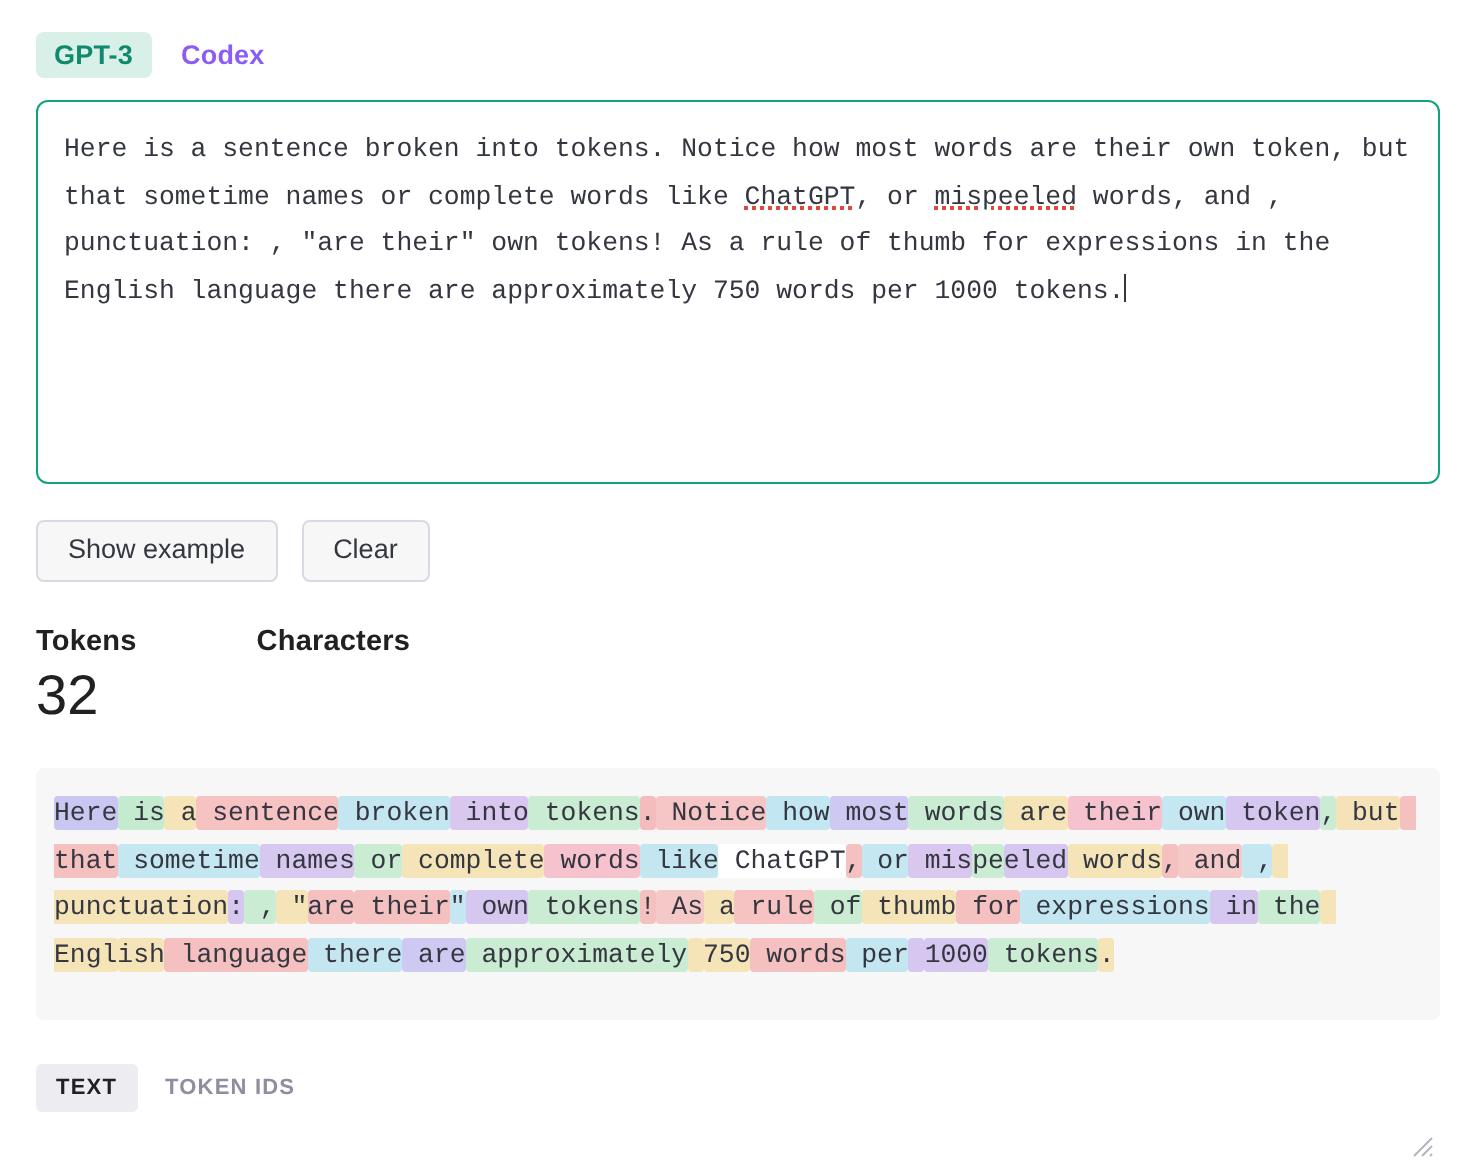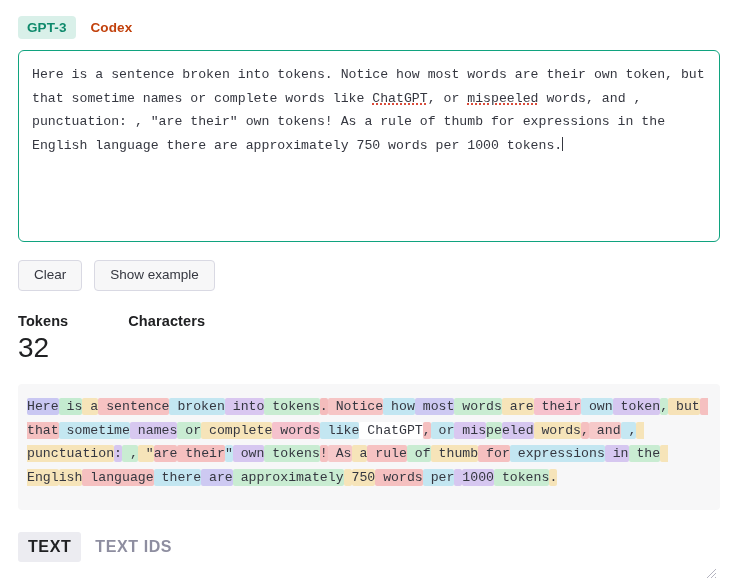--- a/index.html
+++ b/index.html
@@ -20,21 +20,21 @@
     gap: 6px;
     padding: 16px 0 0 18px;
   }
   .model-tab {
     font-size: 13.5px;
     font-weight: 700;
     letter-spacing: 0.1px;
     padding: 4px 9px;
     border-radius: 4px;
     cursor: pointer;
-    color: #c2410c;
+    color: #8b5cf6;
     background: transparent;
     user-select: none;
   }
   .model-tab.active {
     background: #d9f0e9;
     color: #0f8a6c;
   }
 
   
   .ta-wrap { padding: 11px 18px 0 18px; }
@@ -134,21 +134,21 @@
   .tok { border-radius: 2px; padding: 1px 0; }
 
   
   .out-tabs {
     display: flex;
     align-items: center;
     gap: 4px;
     padding: 22px 18px 0 18px;
   }
   .out-tab {
-    font-size: 16px;
+    font-size: 11px;
     font-weight: 700;
     letter-spacing: 0.6px;
     padding: 6px 10px;
     border-radius: 3px;
     cursor: pointer;
     color: #8e8ea0;
     user-select: none;
   }
   .out-tab.active {
     background: #ececf1;
@@ -166,36 +166,36 @@
   </div>
 
   <div class="ta-wrap">
     <div class="ta" id="input-textarea" aria-placeholder="Enter some text"><span>Here is a sentence broken into tokens. Notice how most words are their own token, but that sometime names or complete words like </span><span class="misspell">ChatGPT</span><span>, or </span><span class="misspell">mispeeled</span><span> words, and , punctuation: , "are their" own tokens! As a rule of thumb for expressions in the English language there are approximately 750 words per 1000 tokens.</span><span class="caret"></span></div>
     <svg class="resize-grip" viewBox="0 0 11 11">
       <path d="M10,1 L1,10 M10,5 L5,10 M10,9 L9,10" stroke="#b4b4c0" stroke-width="1" fill="none"></path>
     </svg>
   </div>
 
   <div class="btn-row">
+    <button class="btn">Show example</button>
     <button class="btn">Clear</button>
-    <button class="btn">Show example</button>
   </div>
 
   <div class="stats">
     <div class="stat">
       <div class="stat-label">Tokens</div>
       <div class="stat-value">32</div>
     </div>
     <div class="stat">
       <div class="stat-label">Characters</div>
     </div>
   </div>
 
   <div class="viz-wrap">
     <div class="viz" id="token-viz"><span class="tok" style="background: rgb(201, 199, 242);">Here</span><span class="tok" style="background: rgb(196, 235, 208);"> is</span><span class="tok" style="background: rgb(246, 228, 185);"> a</span><span class="tok" style="background: rgb(246, 194, 194);"> sentence</span><span class="tok" style="background: rgb(195, 230, 241);"> broken</span><span class="tok" style="background: rgb(217, 199, 240);"> into</span><span class="tok" style="background: rgb(201, 236, 210);"> tokens</span><span class="tok" style="background: rgb(244, 188, 188);">.</span><span class="tok" style="background: rgb(246, 197, 197);"> Notice</span><span class="tok" style="background: rgb(194, 230, 242);"> how</span><span class="tok" style="background: rgb(205, 201, 242);"> most</span><span class="tok" style="background: rgb(201, 236, 210);"> words</span><span class="tok" style="background: rgb(246, 228, 185);"> are</span><span class="tok" style="background: rgb(246, 194, 205);"> their</span><span class="tok" style="background: rgb(197, 231, 242);"> own</span><span class="tok" style="background: rgb(214, 199, 240);"> token</span><span class="tok" style="background: rgb(201, 236, 210);">,</span><span class="tok" style="background: rgb(246, 226, 184);"> but</span><span class="tok" style="background: rgb(245, 192, 192);"> that</span><span class="tok" style="background: rgb(196, 231, 241);"> sometime</span><span class="tok" style="background: rgb(215, 200, 240);"> names</span><span class="tok" style="background: rgb(201, 236, 210);"> or</span><span class="tok" style="background: rgb(246, 228, 185);"> complete</span><span class="tok" style="background: rgb(245, 194, 205);"> words</span><span class="tok" style="background: rgb(195, 230, 241);"> like</span><span class="tok" style="background: rgb(255, 255, 255);"> ChatGPT</span><span class="tok" style="background: rgb(245, 192, 192);">,</span><span class="tok" style="background: rgb(196, 231, 241);"> or</span><span class="tok" style="background: rgb(217, 199, 240);"> mis</span><span class="tok" style="background: rgb(201, 236, 210);">pe</span><span class="tok" style="background: rgb(214, 199, 240);">eled</span><span class="tok" style="background: rgb(246, 228, 185);"> words</span><span class="tok" style="background: rgb(245, 192, 192);">,</span><span class="tok" style="background: rgb(246, 201, 201);"> and</span><span class="tok" style="background: rgb(197, 231, 242);"> ,</span><span class="tok" style="background: rgb(246, 228, 185);"> punctuation</span><span class="tok" style="background: rgb(214, 199, 240);">:</span><span class="tok" style="background: rgb(201, 236, 210);"> ,</span><span class="tok" style="background: rgb(246, 228, 185);"> "</span><span class="tok" style="background: rgb(245, 192, 192);">are</span><span class="tok" style="background: rgb(245, 192, 192);"> their</span><span class="tok" style="background: rgb(197, 231, 242);">"</span><span class="tok" style="background: rgb(214, 199, 240);"> own</span><span class="tok" style="background: rgb(201, 236, 210);"> tokens</span><span class="tok" style="background: rgb(245, 192, 192);">!</span><span class="tok" style="background: rgb(246, 201, 201);"> As</span><span class="tok" style="background: rgb(246, 228, 185);"> a</span><span class="tok" style="background: rgb(246, 194, 194);"> rule</span><span class="tok" style="background: rgb(201, 236, 210);"> of</span><span class="tok" style="background: rgb(246, 228, 185);"> thumb</span><span class="tok" style="background: rgb(245, 192, 192);"> for</span><span class="tok" style="background: rgb(195, 230, 241);"> expressions</span><span class="tok" style="background: rgb(214, 199, 240);"> in</span><span class="tok" style="background: rgb(201, 236, 210);"> the</span><span class="tok" style="background: rgb(246, 228, 185);"> Engl</span><span class="tok" style="background: rgb(246, 228, 185);">ish</span><span class="tok" style="background: rgb(245, 192, 192);"> language</span><span class="tok" style="background: rgb(195, 230, 241);"> there</span><span class="tok" style="background: rgb(205, 201, 242);"> are</span><span class="tok" style="background: rgb(201, 236, 210);"> approximately</span><span class="tok" style="background: rgb(246, 228, 185);"> </span><span class="tok" style="background: rgb(246, 228, 185);">750</span><span class="tok" style="background: rgb(245, 192, 192);"> words</span><span class="tok" style="background: rgb(195, 230, 241);"> per</span><span class="tok" style="background: rgb(214, 199, 240);"> </span><span class="tok" style="background: rgb(214, 199, 240);">1000</span><span class="tok" style="background: rgb(201, 236, 210);"> tokens</span><span class="tok" style="background: rgb(246, 228, 185);">.</span></div>
   </div>
 
   <div class="out-tabs">
     <div class="out-tab active">TEXT</div>
-    <div class="out-tab">TEXT IDS</div>
+    <div class="out-tab">TOKEN IDS</div>
   </div>
 
 </div>
 
 </body></html>

